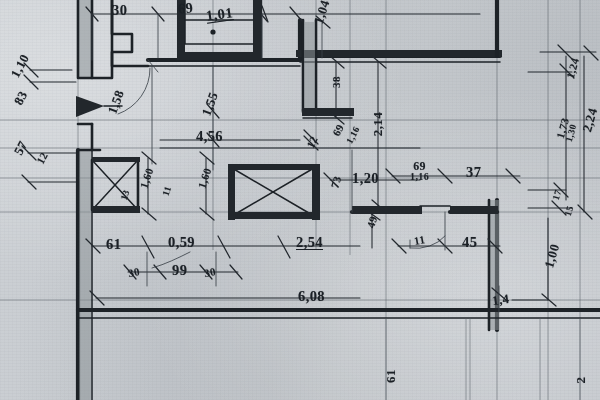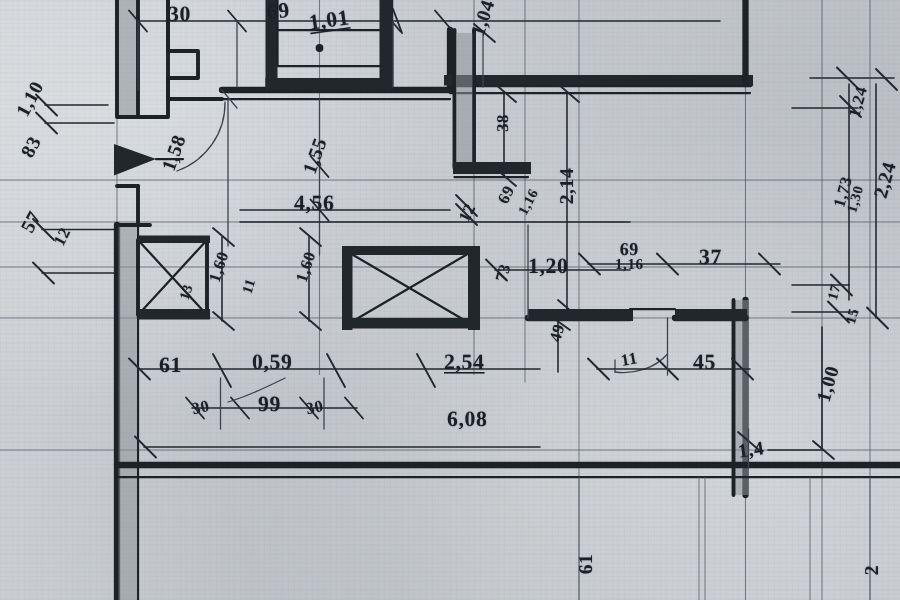--- a/index.html
+++ b/index.html
@@ -362,21 +362,21 @@
   <div class="lbl sm" style="left:414px;top:234px;transform:rotate(-10deg);">11</div>
   <div class="lbl lg" style="left:462px;top:234px;">45</div>
   <div class="lbl" style="left:492px;top:292px;transform:rotate(-8deg);">1,4</div>
 
   <div class="lbl lg" style="left:106px;top:236px;">61</div>
   <div class="lbl lg" style="left:168px;top:234px;">0,59</div>
   <div class="lbl lg ul" style="left:296px;top:234px;">2,54</div>
   <div class="lbl sm" style="left:128px;top:266px;transform:rotate(-12deg);">30</div>
   <div class="lbl lg" style="left:172px;top:262px;">99</div>
   <div class="lbl sm" style="left:204px;top:266px;transform:rotate(-12deg);">30</div>
-  <div class="lbl lg" style="left:298px;top:272px;">6,08</div>
+  <div class="lbl lg" style="left:298px;top:288px;">6,08</div>
   <div class="lbl" style="left:384px;top:368px;transform:rotate(-90deg);">61</div>
 
   <div class="lbl sm" style="left:562px;top:62px;transform:rotate(-74deg);">1,24</div>
   <div class="lbl sm" style="left:552px;top:122px;transform:rotate(-74deg);">1,73</div>
   <div class="lbl xs" style="left:562px;top:128px;transform:rotate(-74deg);">1,30</div>
   <div class="lbl" style="left:578px;top:112px;transform:rotate(-74deg);">2,24</div>
   <div class="lbl xs" style="left:552px;top:190px;transform:rotate(-74deg);">17</div>
   <div class="lbl xs" style="left:564px;top:206px;transform:rotate(-74deg);">15</div>
   <div class="lbl" style="left:540px;top:248px;transform:rotate(-74deg);">1,00</div>
   <div class="lbl" style="left:578px;top:372px;transform:rotate(-90deg);">2</div>

